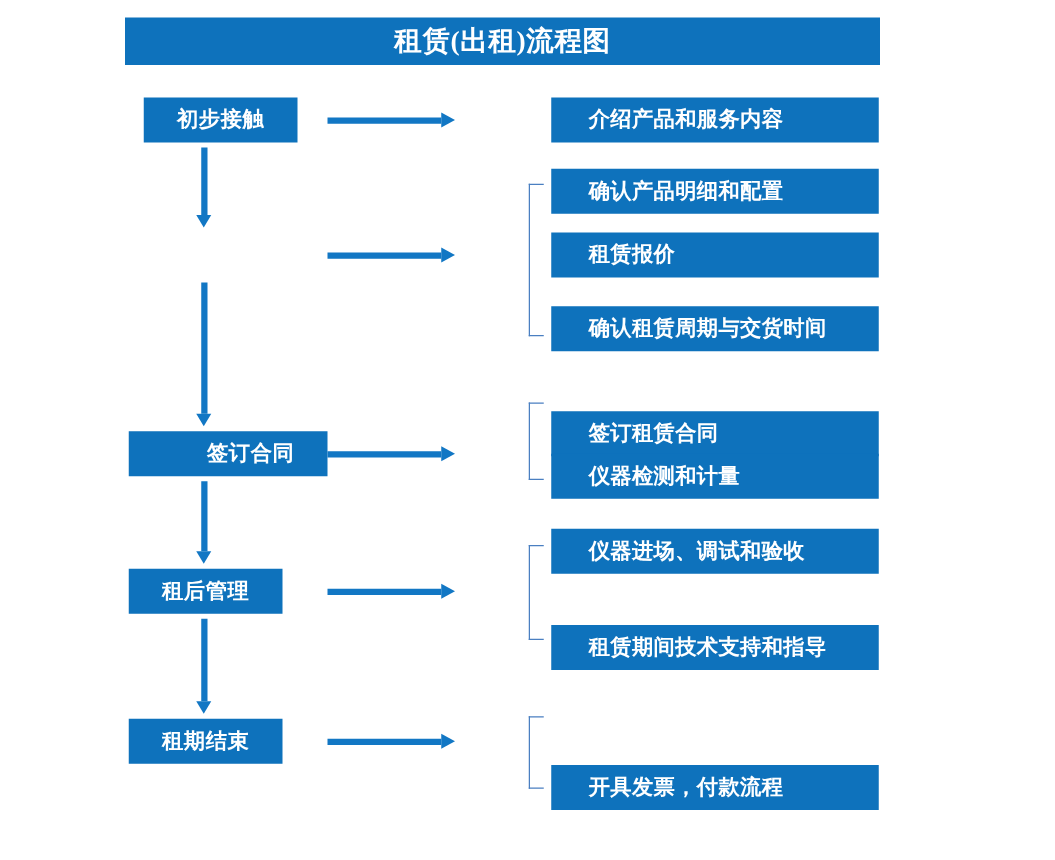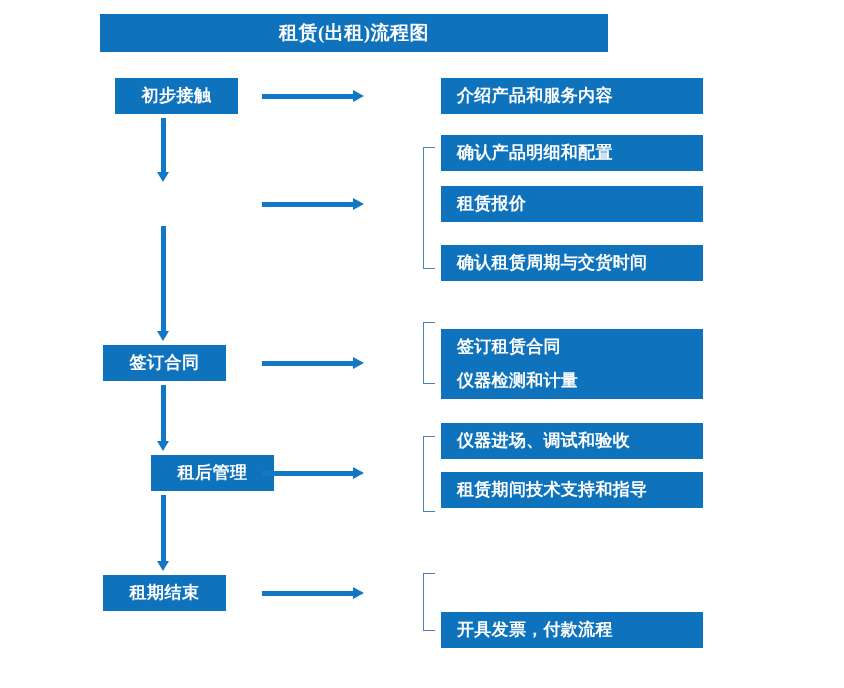--- a/index.html
+++ b/index.html
@@ -18,25 +18,25 @@
     width: 844px;
     height: 688px;
     background: #ffffff;
   }
 
   
   .title-bar {
     position: absolute;
     left: 100px;
     top: 14px;
-    width: 508px;
+    width: 604px;
     height: 38px;
     background: #0E72BC;
     color: #ffffff;
-    font-size: 19px;
+    font-size: 22px;
     font-weight: bold;
     line-height: 38px;
     text-align: center;
     letter-spacing: 0.5px;
     white-space: nowrap;
   }
 
   
   .stage-box {
     position: absolute;
@@ -59,21 +59,21 @@
     left: 441px;
     width: 262px;
     height: 36px;
     background: #0E72BC;
     color: #ffffff;
     font-size: 17px;
     font-weight: bold;
     line-height: 36px;
     white-space: nowrap;
     letter-spacing: 0.3px;
-    padding-left: 16px;
+    padding-left: 30px;
     box-sizing: border-box;
   }
 
   
   .v-arrow {
     position: absolute;
     left: 157px;
     width: 13px;
   }
   .v-arrow .shaft {
@@ -127,22 +127,22 @@
   }
 </style>
 </head>
 <body>
 
 <div id="canvas">
 
   <div class="title-bar">租赁(出租)流程图</div>
 
   <div class="stage-box" style="top:78px;margin-left:12px;">初步接触</div>
-  <div class="stage-box" style="top:345px;">签订合同</div>
-  <div class="stage-box" style="top:455px;margin-left:48px;">租后管理</div>
+  <div class="stage-box" style="top:345px;padding-left:36px;">签订合同</div>
+  <div class="stage-box" style="top:455px;">租后管理</div>
   <div class="stage-box" style="top:575px;">租期结束</div>
 
   <div class="v-arrow" style="top:118px; height:64px;">
     <div class="shaft" style="height:54px;"></div>
     <div class="head" style="top:54px;"></div>
   </div>
   <div class="v-arrow" style="top:226px; height:115px;">
     <div class="shaft" style="height:105px;"></div>
     <div class="head" style="top:105px;"></div>
   </div>
@@ -184,17 +184,17 @@
   <div class="detail-box" style="top:78px;">介绍产品和服务内容</div>
 
   <div class="detail-box" style="top:186px;">租赁报价</div>
   <div class="detail-box" style="top:135px;">确认产品明细和配置</div>
   <div class="detail-box" style="top:245px;">确认租赁周期与交货时间</div>
 
   <div class="detail-box" style="top:329px;">签订租赁合同</div>
   <div class="detail-box" style="top:363px;">仪器检测和计量</div>
 
   <div class="detail-box" style="top:423px;">仪器进场、调试和验收</div>
-  <div class="detail-box" style="top:472px;">租赁期间技术支持和指导</div>
+  <div class="detail-box" style="top:500px;">租赁期间技术支持和指导</div>
 
   <div class="detail-box" style="top:612px;">开具发票，付款流程</div>
 
 </div>
 
 </body></html>

